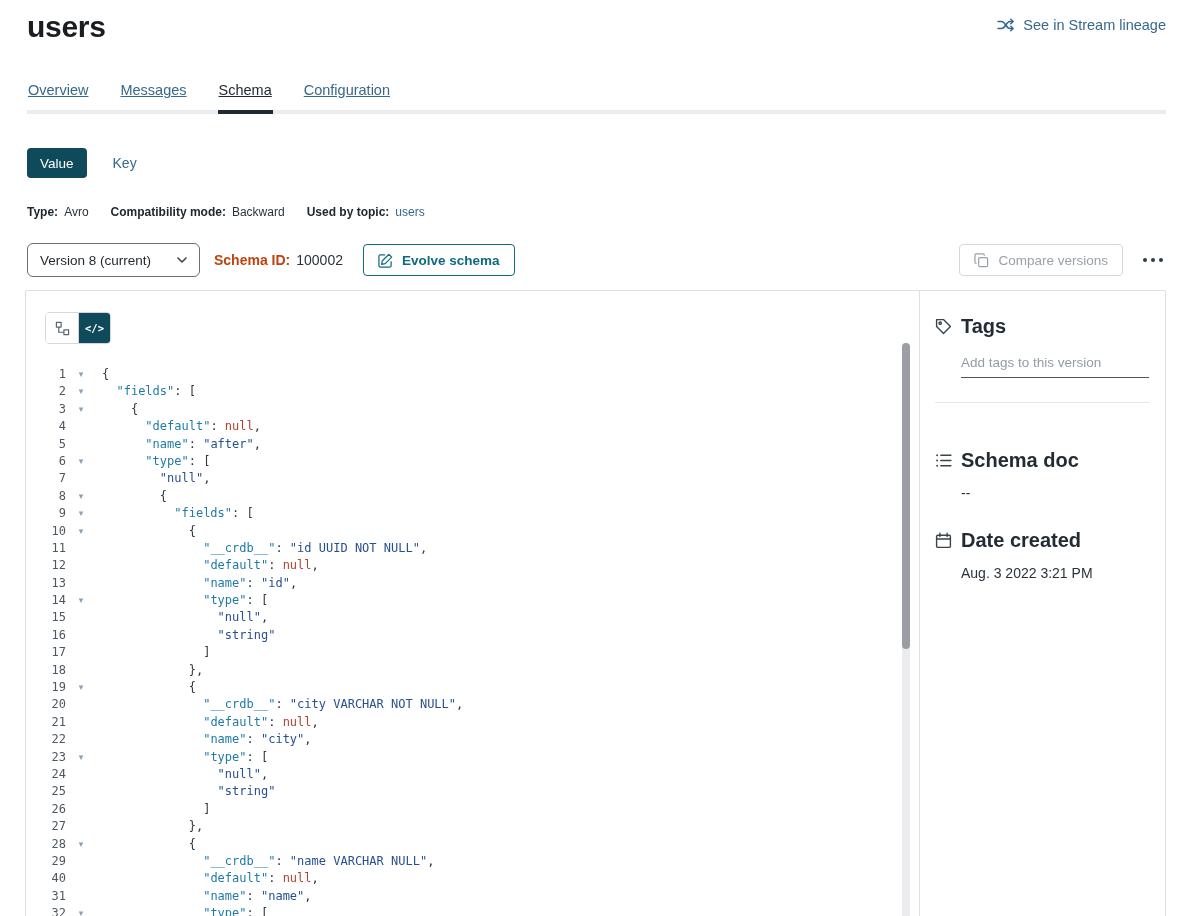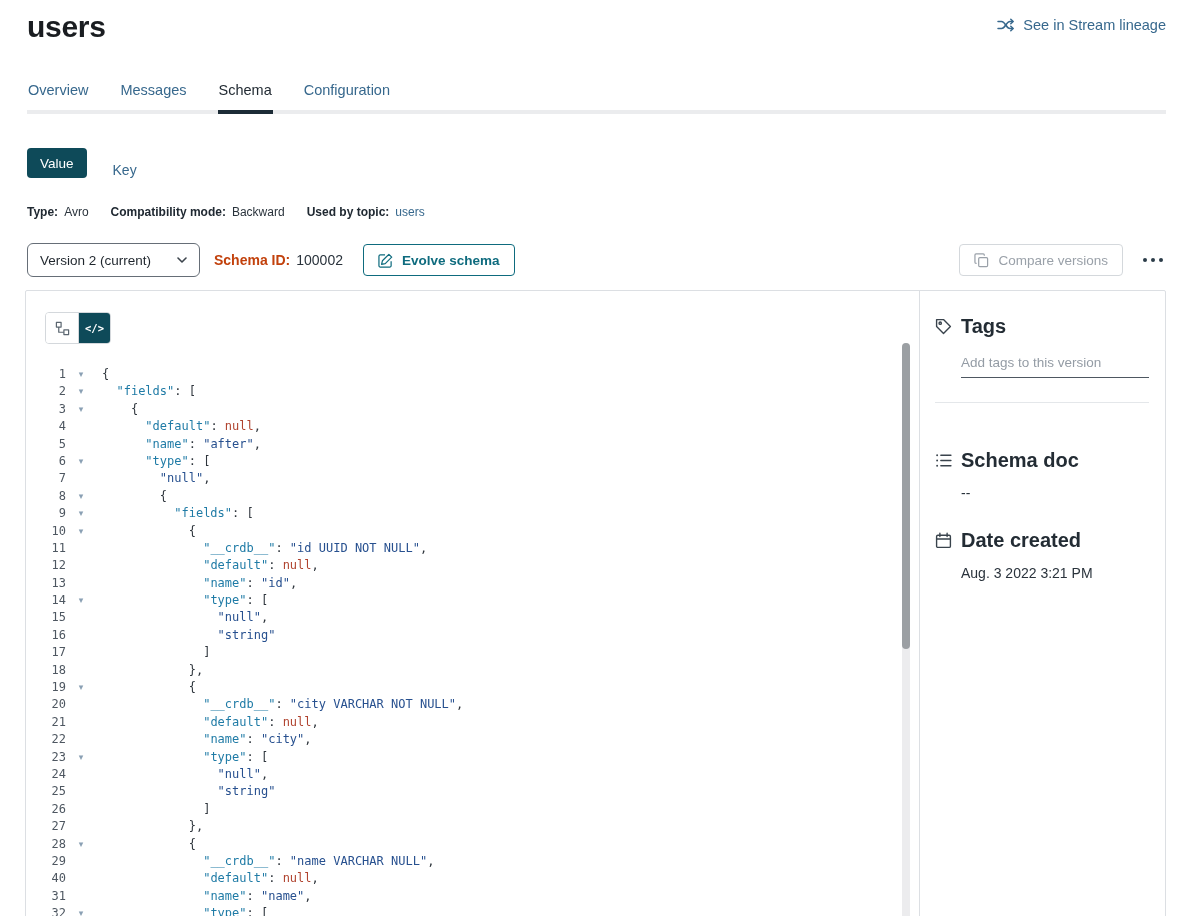--- a/index.html
+++ b/index.html
@@ -9,25 +9,25 @@
 
   
   .header { display:flex; justify-content:space-between; align-items:flex-start; padding-top:10px; }
   .title { font-size:30px; font-weight:700; color:#1a1d21; letter-spacing:-0.3px; }
   .lineage-link { display:flex; align-items:center; gap:8px; margin-top:7px;
                   color:var(--link,#37688d); font-size:14.5px; font-weight:500; cursor:pointer; }
 
   
   .tabs { margin-top:30px; display:flex; gap:30px; border-bottom:4px solid #ebecee; }
   .tab { padding:8px 1px 12px; font-size:14.5px; color:var(--link,#37688d);
-         margin-bottom:-4px; border-bottom:4px solid transparent; cursor:pointer; }
+         margin-bottom:-4px; border-bottom:4px solid transparent; cursor:pointer;text-decoration:underline; }
   .tab.active { color:#222b33; border-bottom-color:var(--tab-active,#1c2b36); font-weight:500; }
 
   
-  .vk-row { margin-top:34px; display:flex; align-items:flex-end; gap:26px; }
+  .vk-row { margin-top:34px; display:flex; align-items:center; gap:26px; }
   .value-btn { background:var(--accent,#0e4a59); color:#fff; border:none; border-radius:4px;
                height:30px; padding:0 13px; font-size:13.5px; cursor:pointer;
                font-family:"Liberation Sans",sans-serif; }
   .key-link { color:var(--link,#37688d); font-size:14px; cursor:pointer; }
 
   
   .meta { margin-top:27px; display:flex; gap:22px; font-size:12px; color:#2a333c; }
   .meta .pair { display:flex; gap:6px; }
   .meta .lbl { font-weight:700; color:#202932; }
   .meta .link { color:var(--link,#37688d); cursor:pointer; }
@@ -129,21 +129,21 @@
       <span>Backward</span>
     </div>
     <div class="pair">
       <span class="lbl">Used by topic:</span>
       <a class="link">users</a>
     </div>
   </div>
 
   <div class="controls">
     <div class="select">
-      <span>Version 2 (current)</span>
+      <span>Version 8 (current)</span>
       <span class="chev">
         <svg width="10" height="6" viewBox="0 0 10 6" fill="none" stroke="currentColor" stroke-width="1.6" stroke-linecap="round" stroke-linejoin="round">
             <path d="M1 1l4 4 4-4"></path>
           </svg>
       </span>
     </div>
     <div class="schema-id">
       <span class="lbl">Schema ID:</span>
       <span>100002</span>
     </div>

